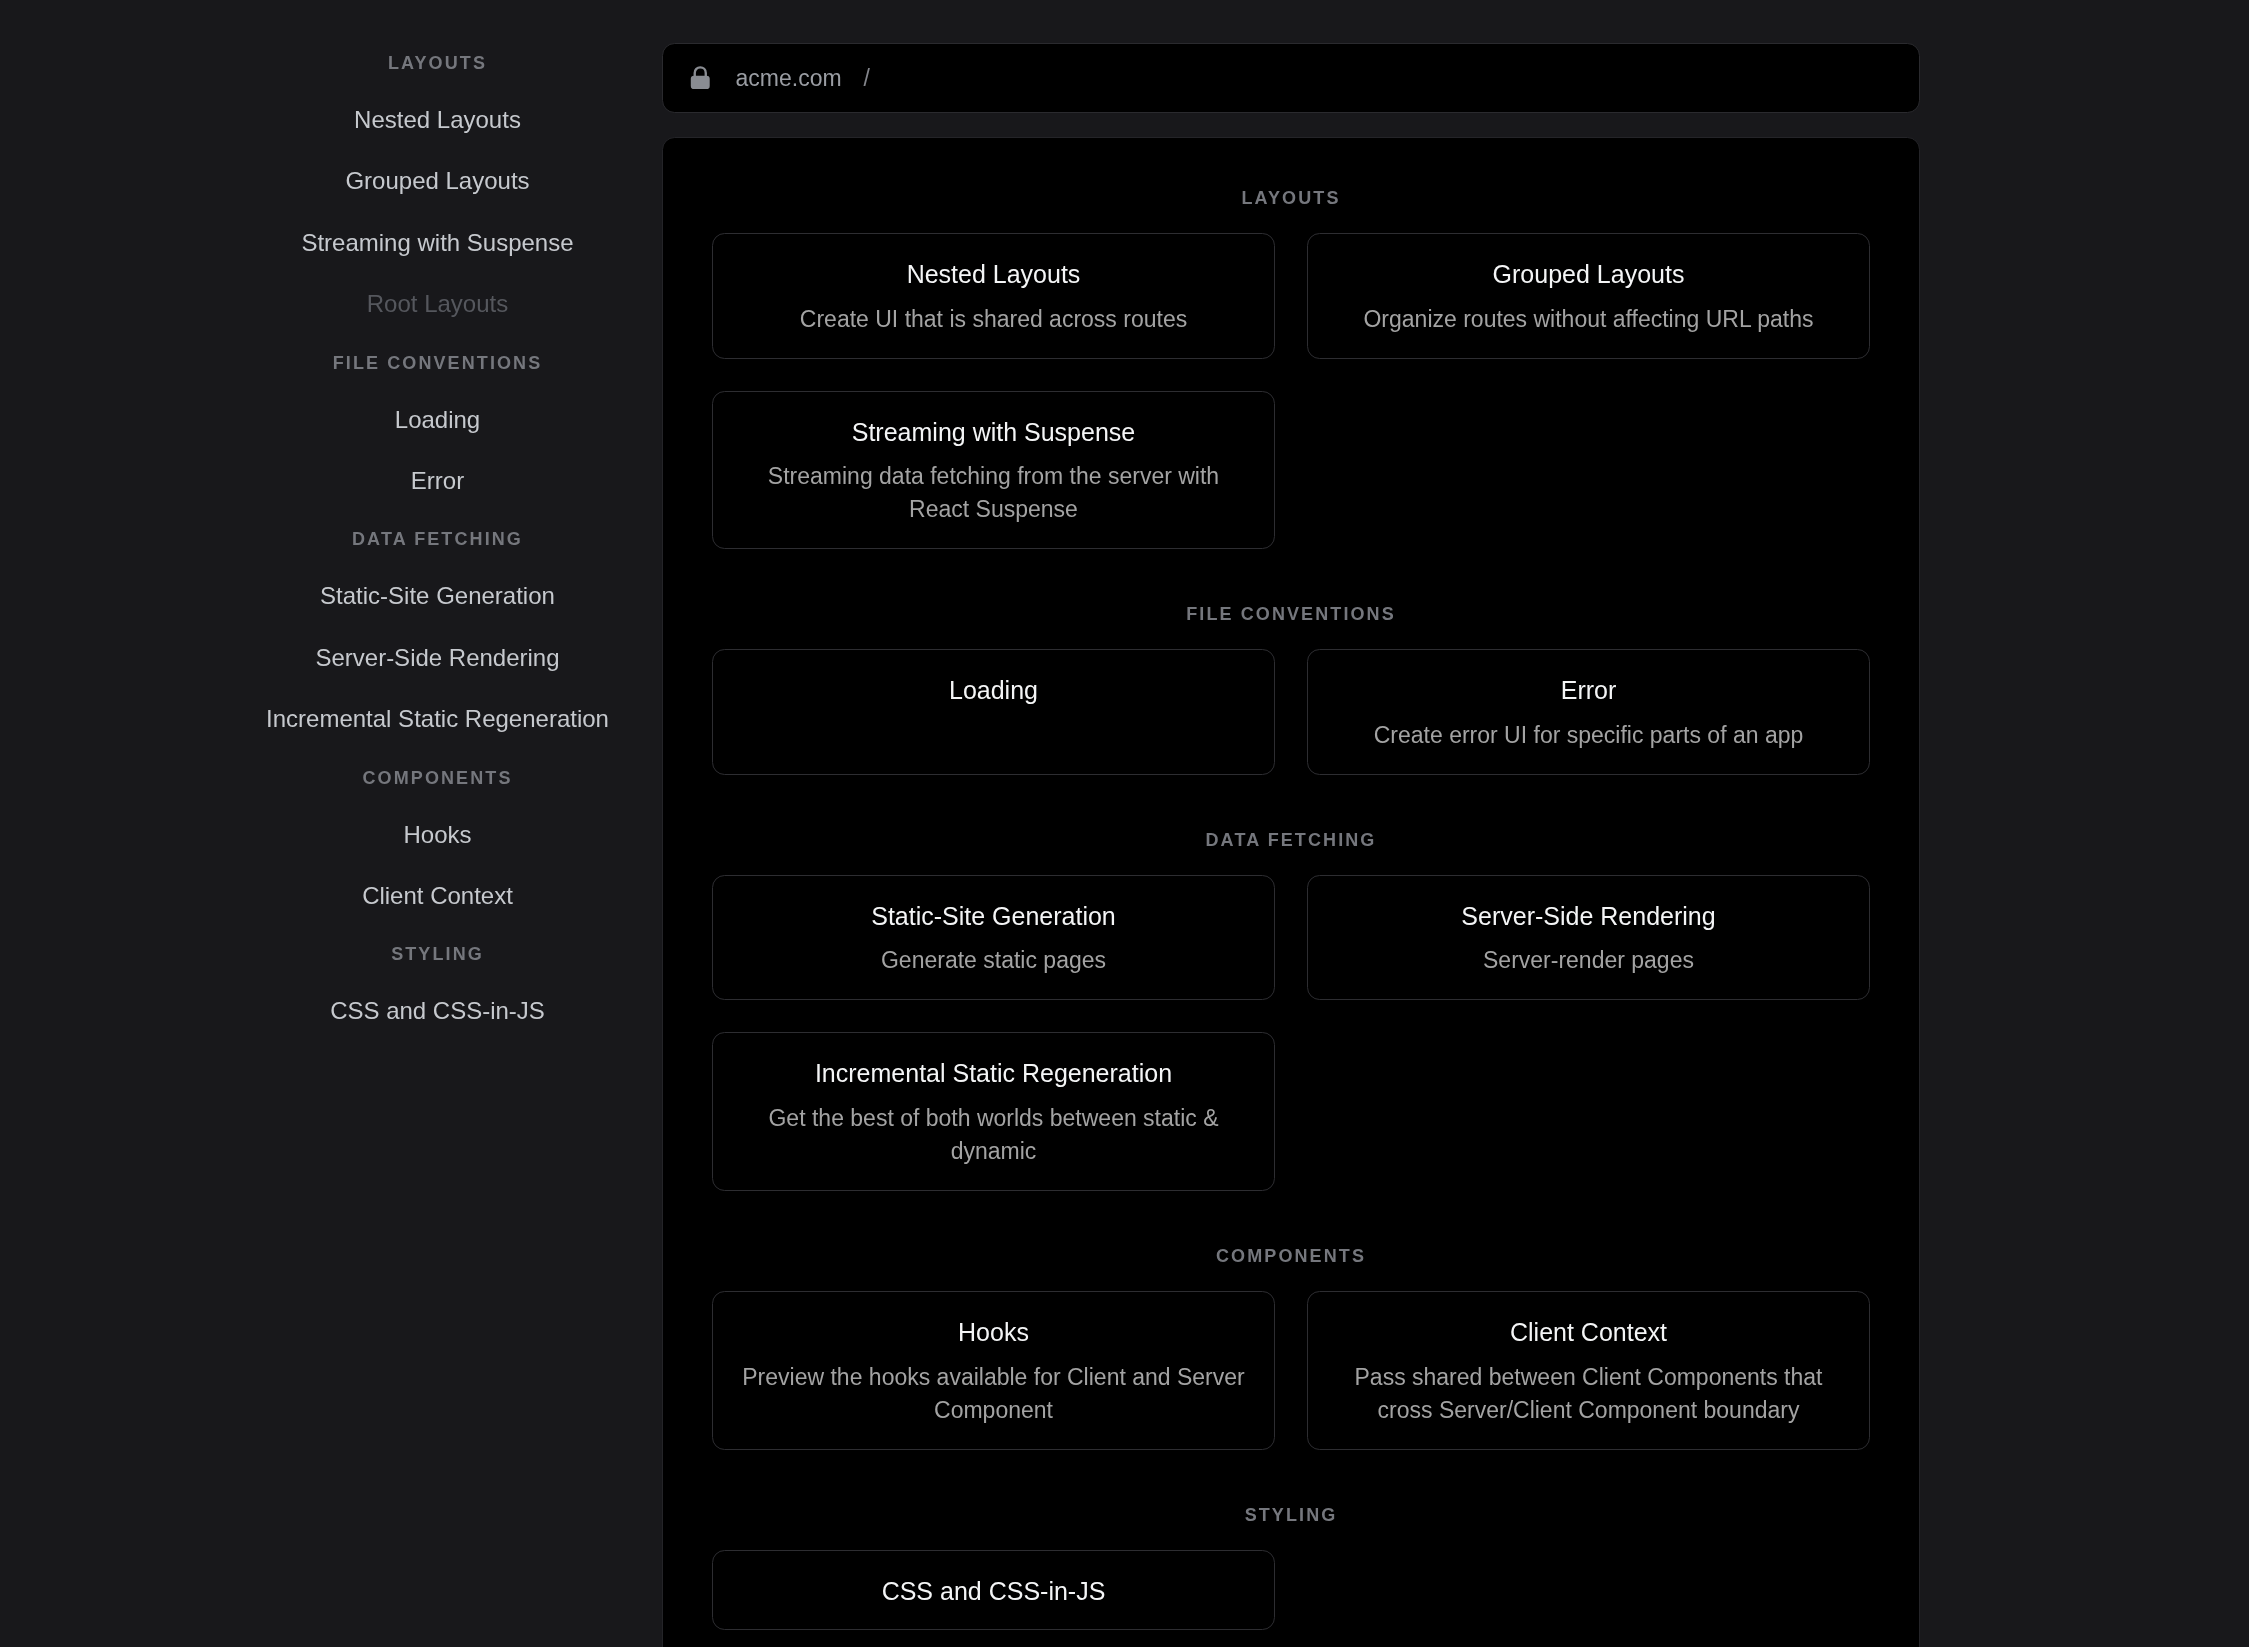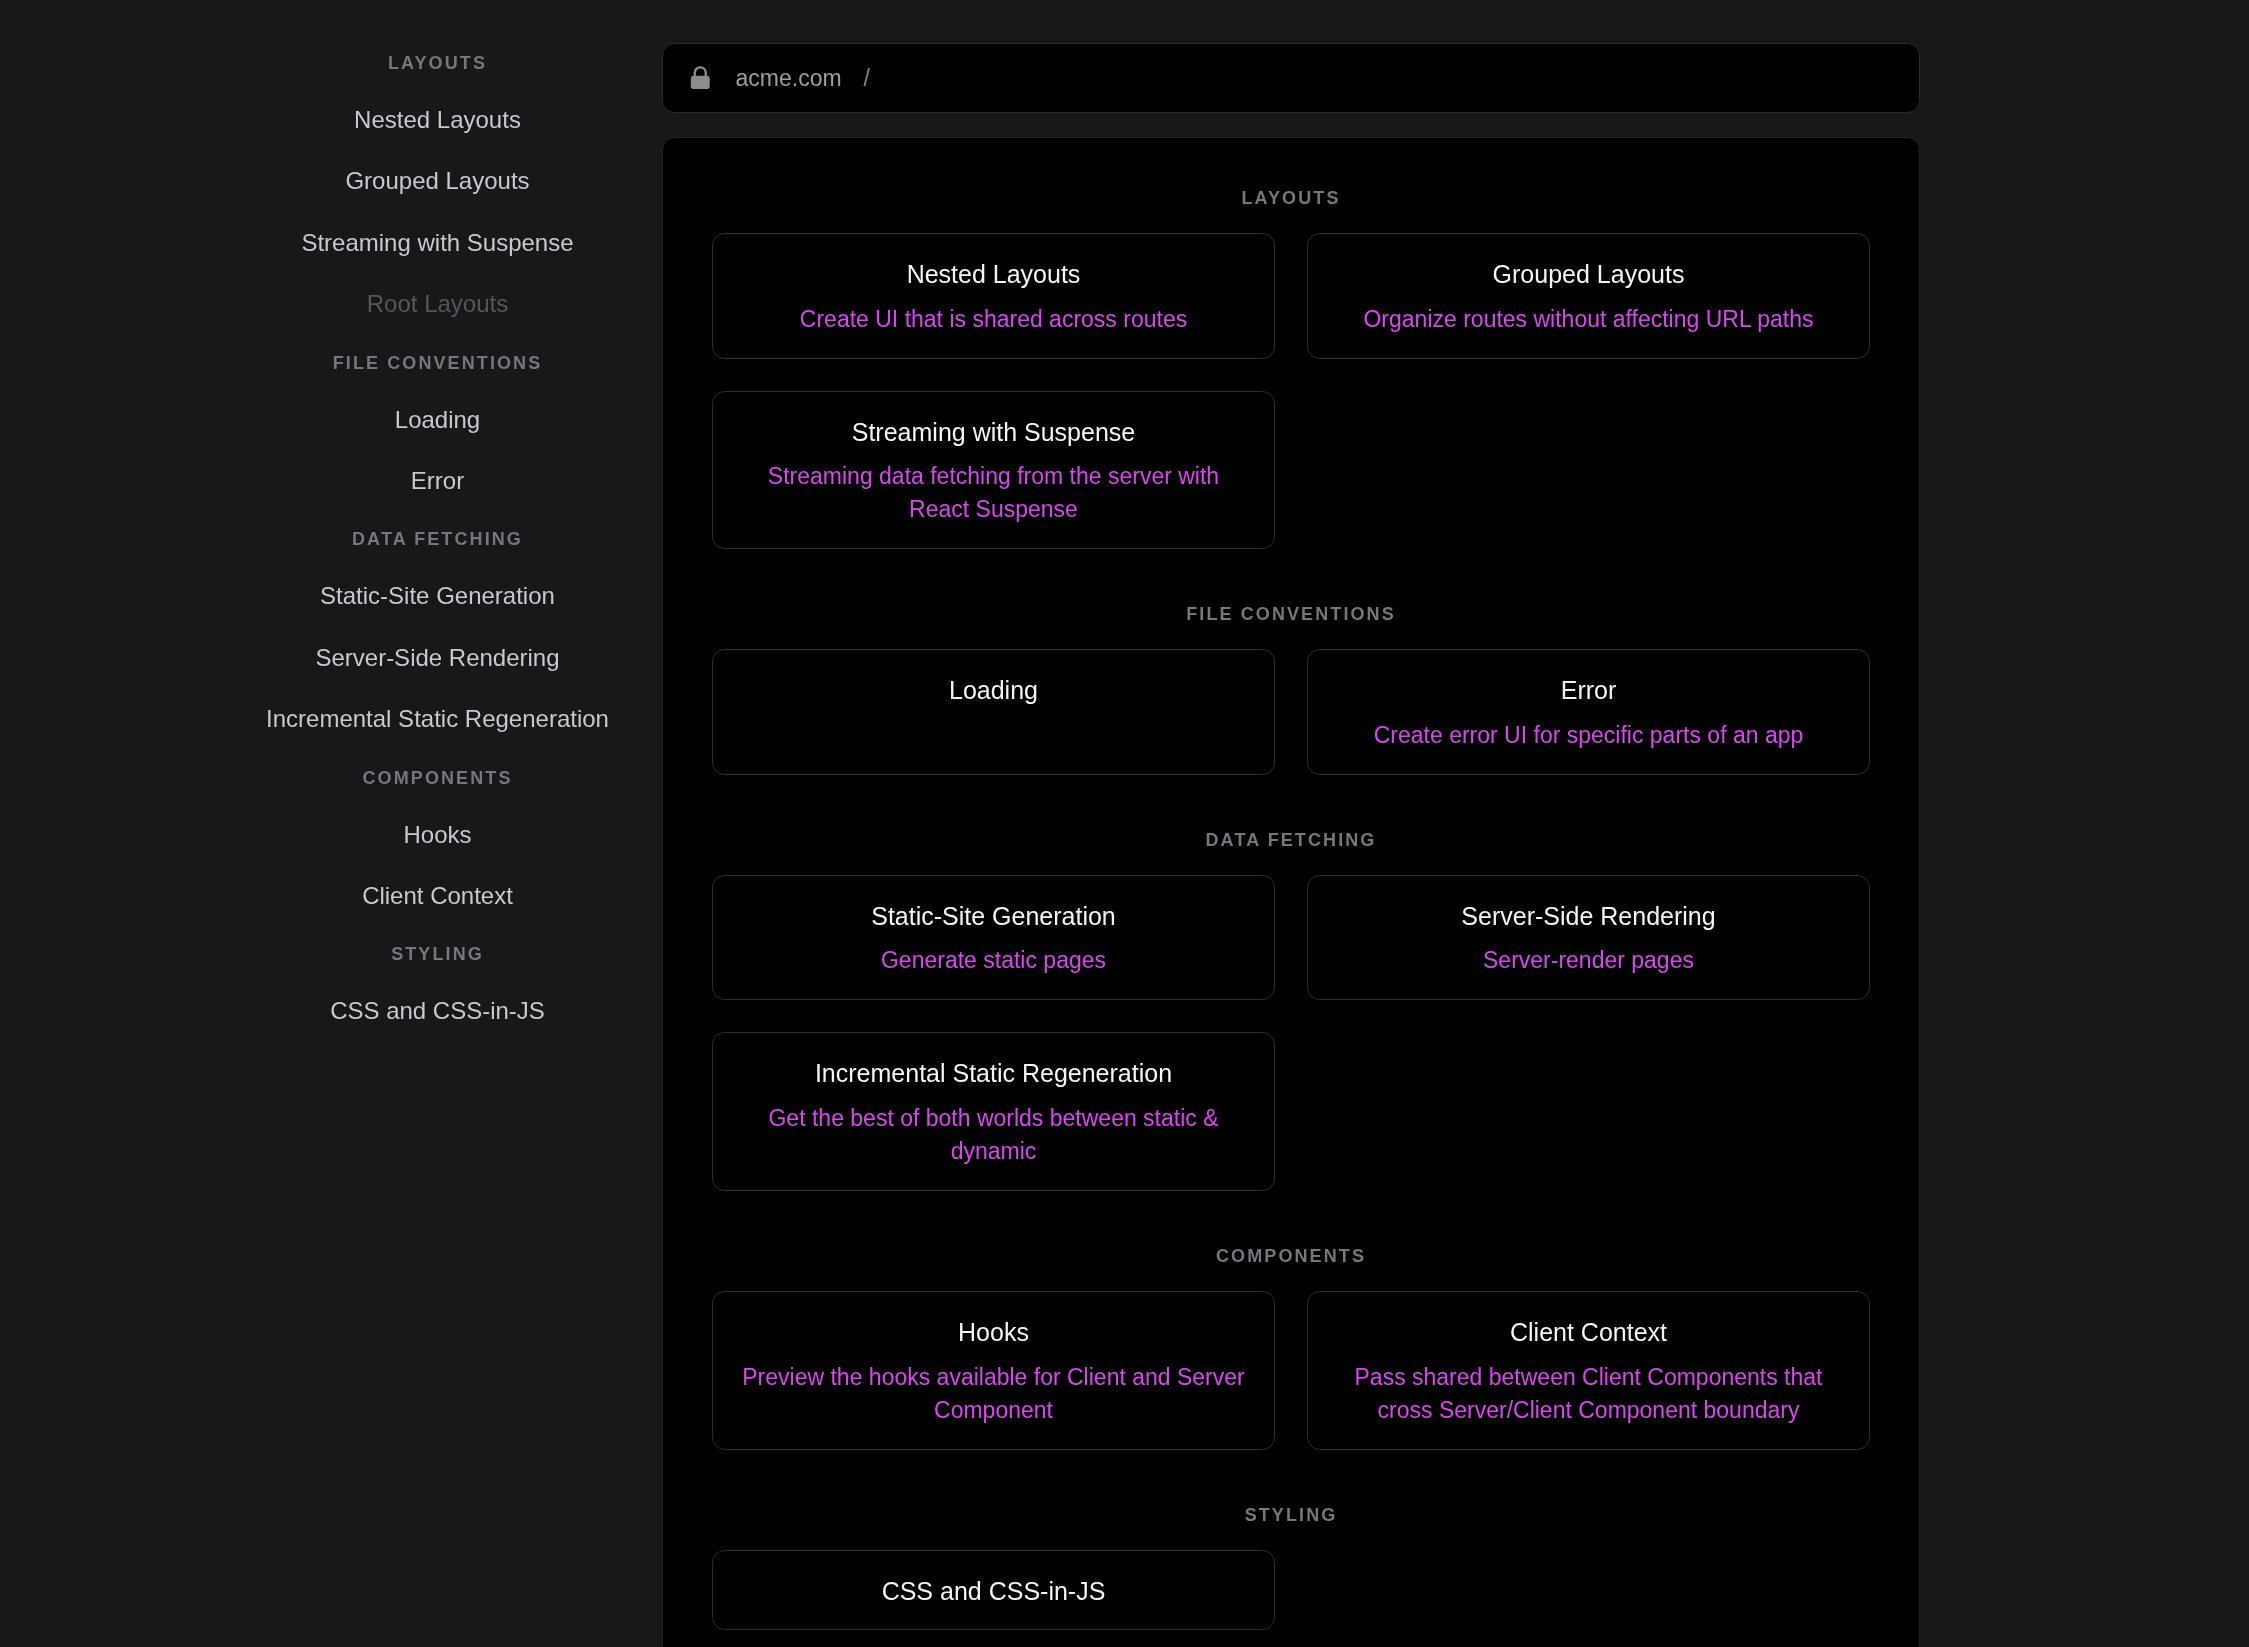--- a/index.html
+++ b/index.html
@@ -81,21 +81,21 @@
   }
   .card-title {
     font-size:25px;
     font-weight:500;
     color:#f4f5f6;
     line-height:32px;
   }
   .card-desc {
     margin-top:12.6px;
     font-size:23px;
-    color:#d946ef;
+    color:#a3a3a3;
     line-height:33px;
   }
 </style>
 </head>
 <body>
 
 <div class="app">
 
   <aside class="sidebar">
 

